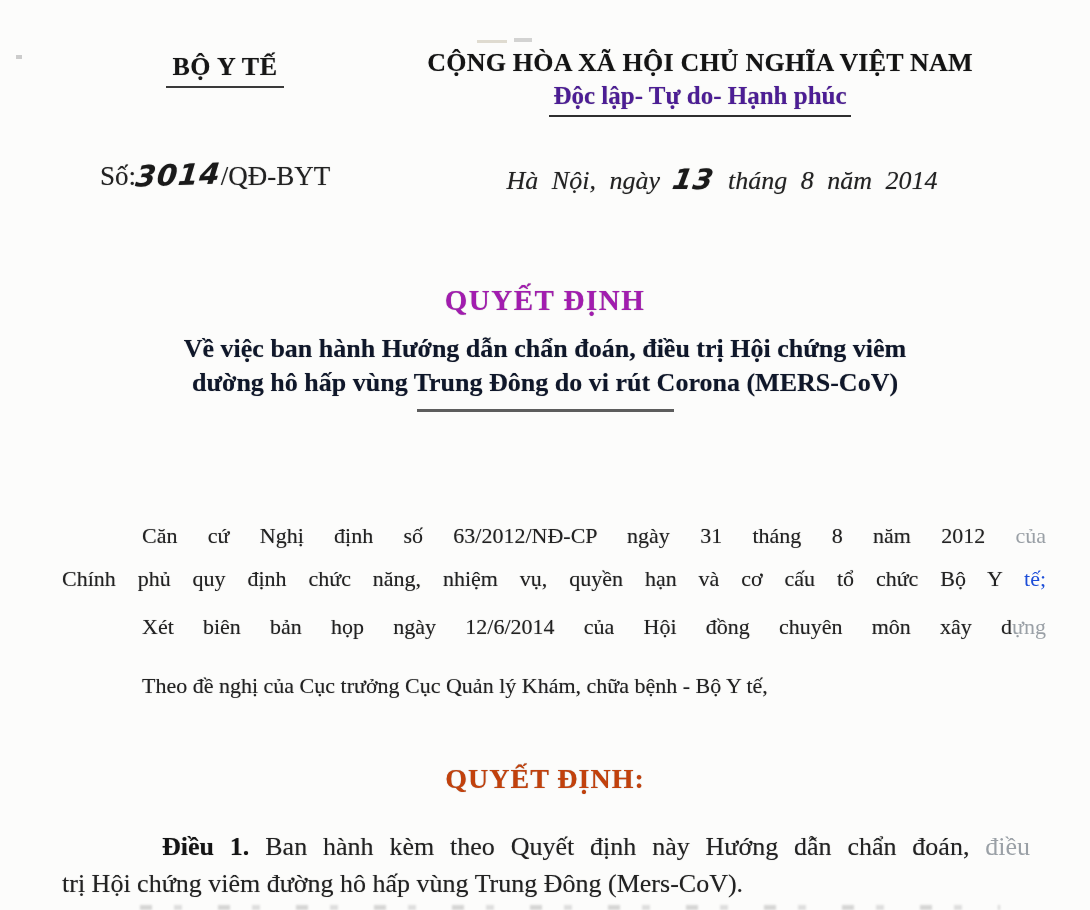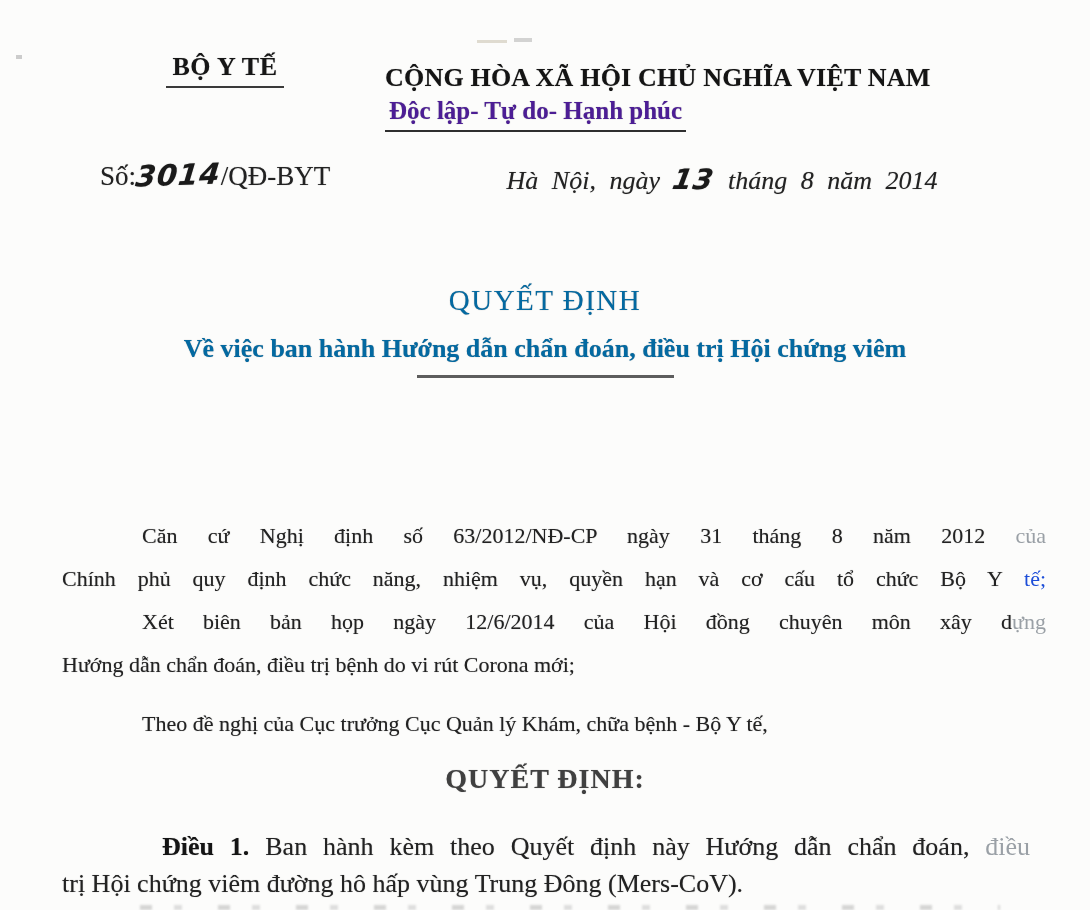--- a/index.html
+++ b/index.html
@@ -28,21 +28,21 @@
     font-size:27px;color:#222;white-space:nowrap;
   }
   .hw{
     font-family:"DejaVu Sans",sans-serif;
     font-style:italic;font-weight:bold;
     display:inline-block;
     transform:skewX(-8deg) rotate(-2deg);
     font-size:29px;letter-spacing:1px;color:#1a1a1a;
   }
   .national-block{
-    position:absolute;left:385px;top:63px;width:630px;
+    position:absolute;left:385px;top:48px;width:630px;text-align:center;
   }
   .national-line1{
     font-weight:bold;font-size:26px;letter-spacing:.2px;color:#141414;
     white-space:nowrap;
   }
   .national-line2{
     display:inline-block;
     font-weight:bold;font-size:25px;color:#4c1d95;
     margin-top:4px;padding:0 4px 5px 4px;
     border-bottom:2px solid #2f2f2f;
@@ -50,48 +50,48 @@
   .date-line{
     position:absolute;left:385px;top:163px;width:630px;
     text-align:center;font-style:italic;font-size:26px;color:#222;
     word-spacing:7px;white-space:nowrap;
     transform:translateX(22px);
   }
   .date-line .hw{font-size:28px;transform:skewX(-10deg);}
   
   .decision-kind{
     position:absolute;left:0;right:0;top:284px;text-align:center;
-    font-weight:normal;font-size:29px;letter-spacing:1.5px;color:#0369a1;
+    font-weight:bold;font-size:29px;letter-spacing:1.5px;color:#a21caf;
   }
   .decision-title{
     position:absolute;left:0;right:0;top:332px;text-align:center;
-    font-weight:bold;font-size:26px;line-height:34px;color:#0369a1;
+    font-weight:bold;font-size:26px;line-height:34px;color:#0f172a;
   }
   .title-underline{
     width:257px;height:3px;background:#5d5d5d;margin:9px auto 0 auto;
   }
   .authority{
     position:absolute;left:0;right:0;top:452px;text-align:center;
     font-weight:bold;font-size:27px;letter-spacing:.5px;color:#141414;
   }
   
   .body-block{
     position:absolute;left:62px;right:44px;top:514px;
     font-size:22px;line-height:43px;color:#222;
   }
   .line{display:block;}
   .just{text-align:justify;text-align-last:justify;text-justify:inter-word;}
   .indent{padding-left:80px;}
-  .p2{}
+  .p2{margin-top:5px;}
   .p3{margin-top:16px;}
   .fade{color:#9aa0a6;text-shadow:none;}
   .fade-light{color:#1d4ed8;text-shadow:none;}
   .decision-heading2{
     position:absolute;left:0;right:0;top:763px;text-align:center;
-    font-weight:bold;font-size:28px;letter-spacing:1px;color:#404040;
+    font-weight:bold;font-size:28px;letter-spacing:1px;color:#c2410c;
   }
   .article-block{
     position:absolute;left:62px;right:60px;top:828px;
     font-size:26px;line-height:37px;color:#222;
   }
   .article-block .indent{padding-left:100px;}
   .article-label{font-weight:bold;color:#141414;}
   
   .artifact-dash1{position:absolute;left:477px;top:40px;width:30px;height:3px;background:#d9d3c6;opacity:.8;filter:blur(.5px);}
   .artifact-dash2{position:absolute;left:514px;top:38px;width:18px;height:4px;background:#c9c9c9;opacity:.8;filter:blur(.5px);}
@@ -129,32 +129,32 @@
   <div class="date-line">
     <span>Hà Nội, ngày</span>
     <span class="hw">13</span>
     <span>tháng 8 năm 2014</span>
   </div>
 
   <div class="decision-kind">QUYẾT ĐỊNH</div>
 
   <div class="decision-title">
     <div>Về việc ban hành Hướng dẫn chẩn đoán, điều trị Hội chứng viêm</div>
+    <div>dường hô hấp vùng Trung Đông do vi rút Corona (MERS-CoV)</div>
     <div class="title-underline"></div>
   </div>
 
 
   <div class="body-block">
     <div class="p1">
       <span class="line just indent"><span>Căn cứ Nghị định số 63/2012/NĐ-CP ngày 31 tháng 8 năm 2012</span> <span class="fade">của</span></span>
       <span class="line just"><span>Chính phủ quy định chức năng, nhiệm vụ, quyền hạn và cơ cấu tổ chức Bộ Y</span> <span class="fade-light">tế;</span></span>
     </div>
     <div class="p2">
       <span class="line just indent"><span>Xét biên bản họp ngày 12/6/2014 của Hội đồng chuyên môn xây d</span><span class="fade">ựng</span></span>
-      <span class="line">Hướng dẫn chẩn đoán, điều trị bệnh do vi rút Corona mới;</span>
     </div>
     <div class="p3">
       <span class="line indent">Theo đề nghị của Cục trưởng Cục Quản lý Khám, chữa bệnh - Bộ Y tế,</span>
     </div>
   </div>
 
   <div class="decision-heading2">QUYẾT ĐỊNH:</div>
 
   <div class="article-block">
     <span class="line just indent"><span class="article-label">Điều 1.</span> <span>Ban hành kèm theo Quyết định này Hướng dẫn chẩn đoán,</span> <span class="fade">điều</span></span>

